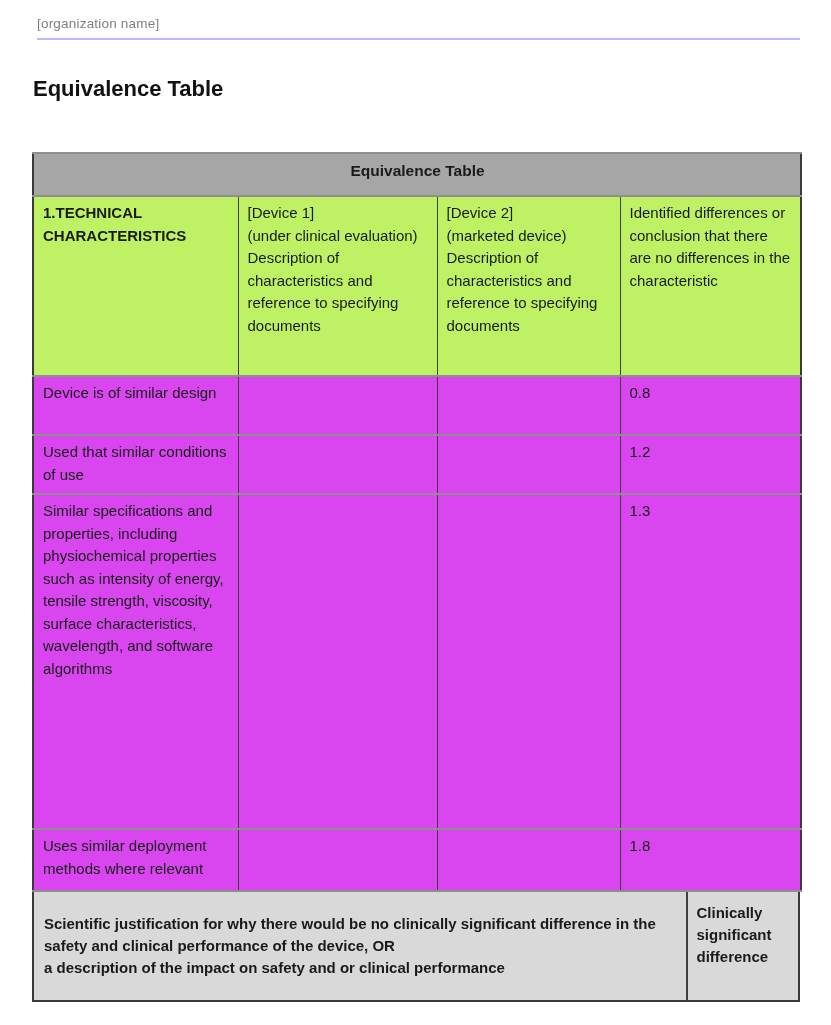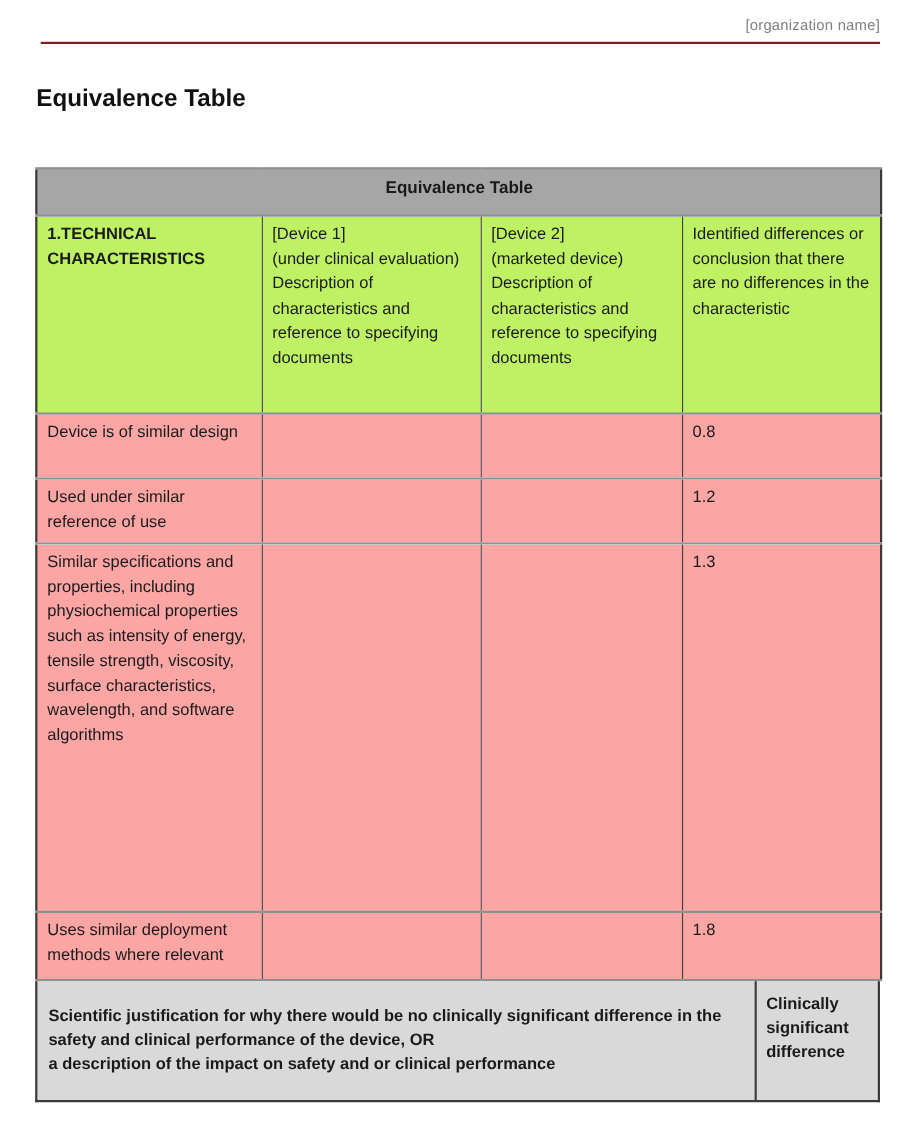--- a/index.html
+++ b/index.html
@@ -12,22 +12,21 @@
     overflow: hidden;
     font-family: "Liberation Sans", "DejaVu Sans", sans-serif;
     color: #1a1a1a;
   }
   .doc-header {
     position: absolute;
     left: 37px;
     top: 14px;
     width: 763px;
     padding-bottom: 6px;
-    border-bottom: 2px solid #7f1d1d;
-    text-align: right;
+    border-bottom: 2px solid #c4b5fd;
   }
   .org-name {
     font-size: 13.5px;
     color: #7f7f7f;
     letter-spacing: 0.2px;
   }
   .page-title {
     position: absolute;
     left: 33px;
     top: 76px;
@@ -71,21 +70,21 @@
   }
   tr.header-row td {
     background: #bef264;
     height: 180px;
   }
   td.head-technical { vertical-align: middle; font-weight: bold; }
   td.head-device { vertical-align: top; padding-top: 8px; }
   td.head-diff { vertical-align: middle; font-weight: normal; }
   .bold-block { font-weight: normal; white-space: pre-line; }
   .reg-block { font-weight: normal; }
-  tr.data-row td { background: #fca5a5; }
+  tr.data-row td { background: #d946ef; }
   td.ref-cell { vertical-align: middle; }
   .footer-row {
     display: flex;
     width: 768px;
     min-height: 110px;
     background: #d9d9d9;
     border: 2px solid #3a3a3a;
     border-top: none;
   }
   .footer-left {
@@ -146,21 +145,21 @@
       </tr>
 
       <tr class="data-row" style="height:59px">
         <td>Device is of similar design</td>
         <td></td>
         <td></td>
         <td class="ref-cell">0.8</td>
       </tr>
 
       <tr class="data-row" style="height:59px">
-        <td>Used under similar reference of use</td>
+        <td>Used that similar conditions of use</td>
         <td></td>
         <td></td>
         <td class="ref-cell">1.2</td>
       </tr>
 
       <tr class="data-row" style="height:335px">
         <td>Similar specifications and properties, including physiochemical properties such as intensity of energy, tensile strength, viscosity, surface characteristics, wavelength, and software algorithms</td>
         <td></td>
         <td></td>
         <td class="ref-cell">1.3</td>

